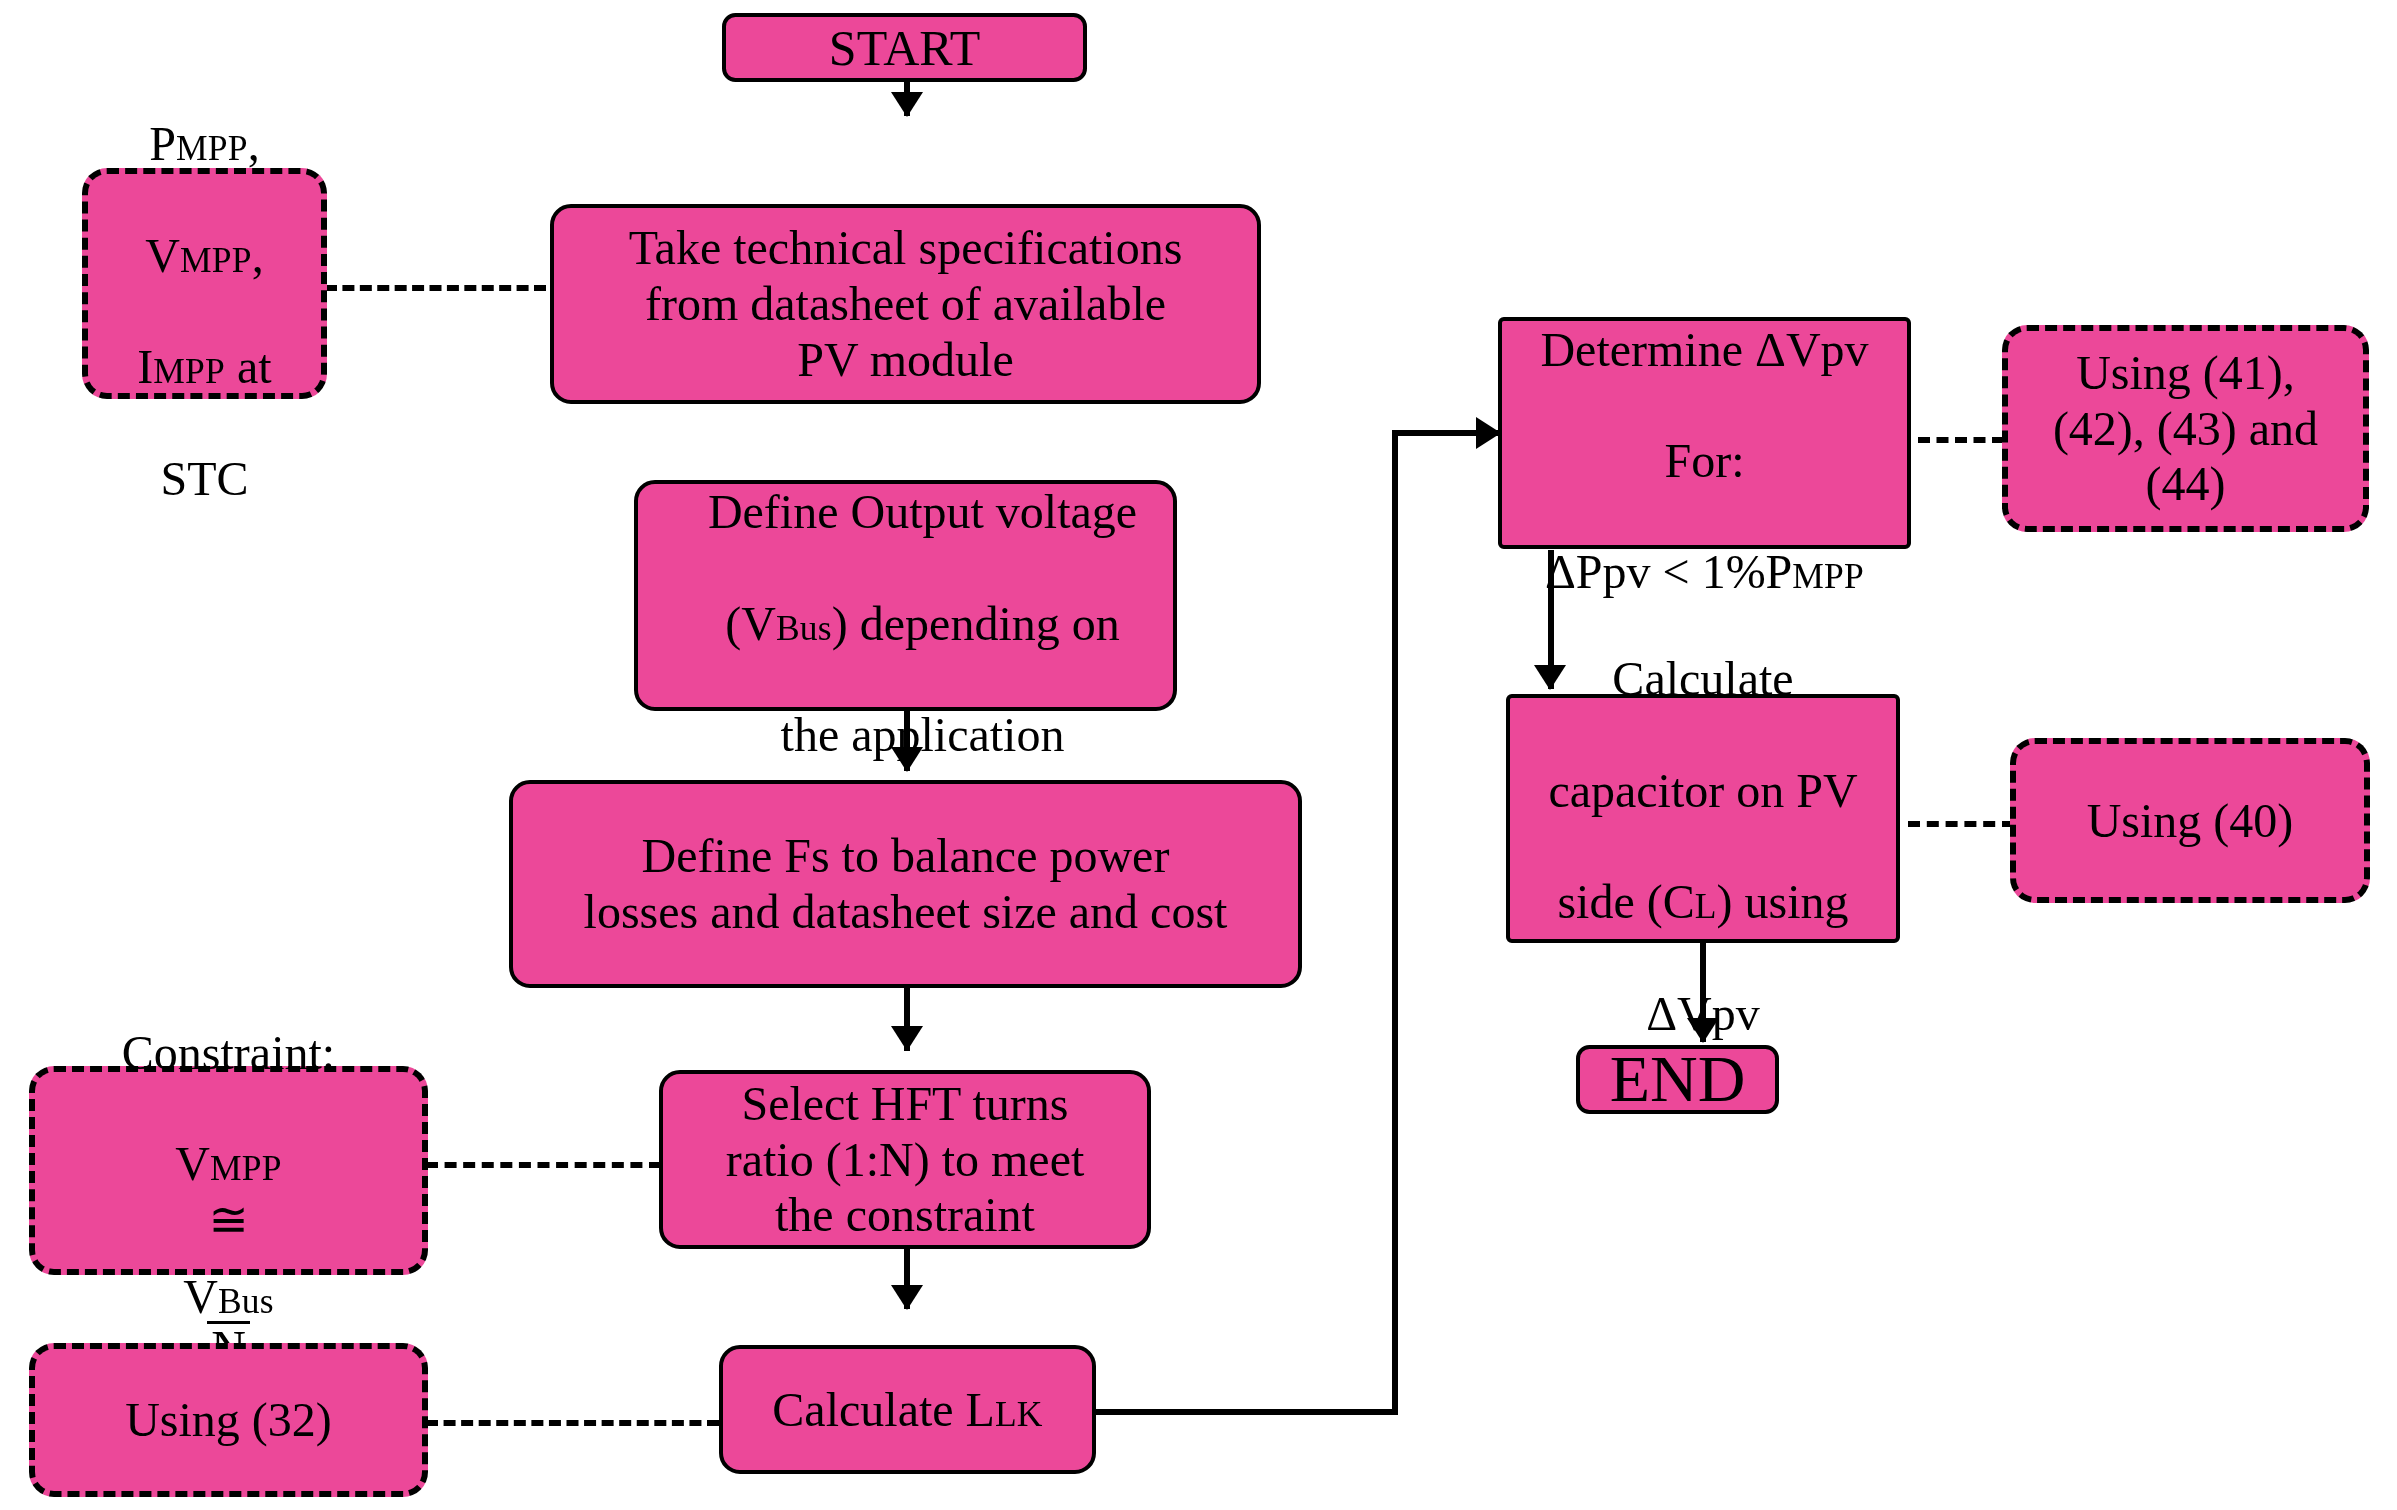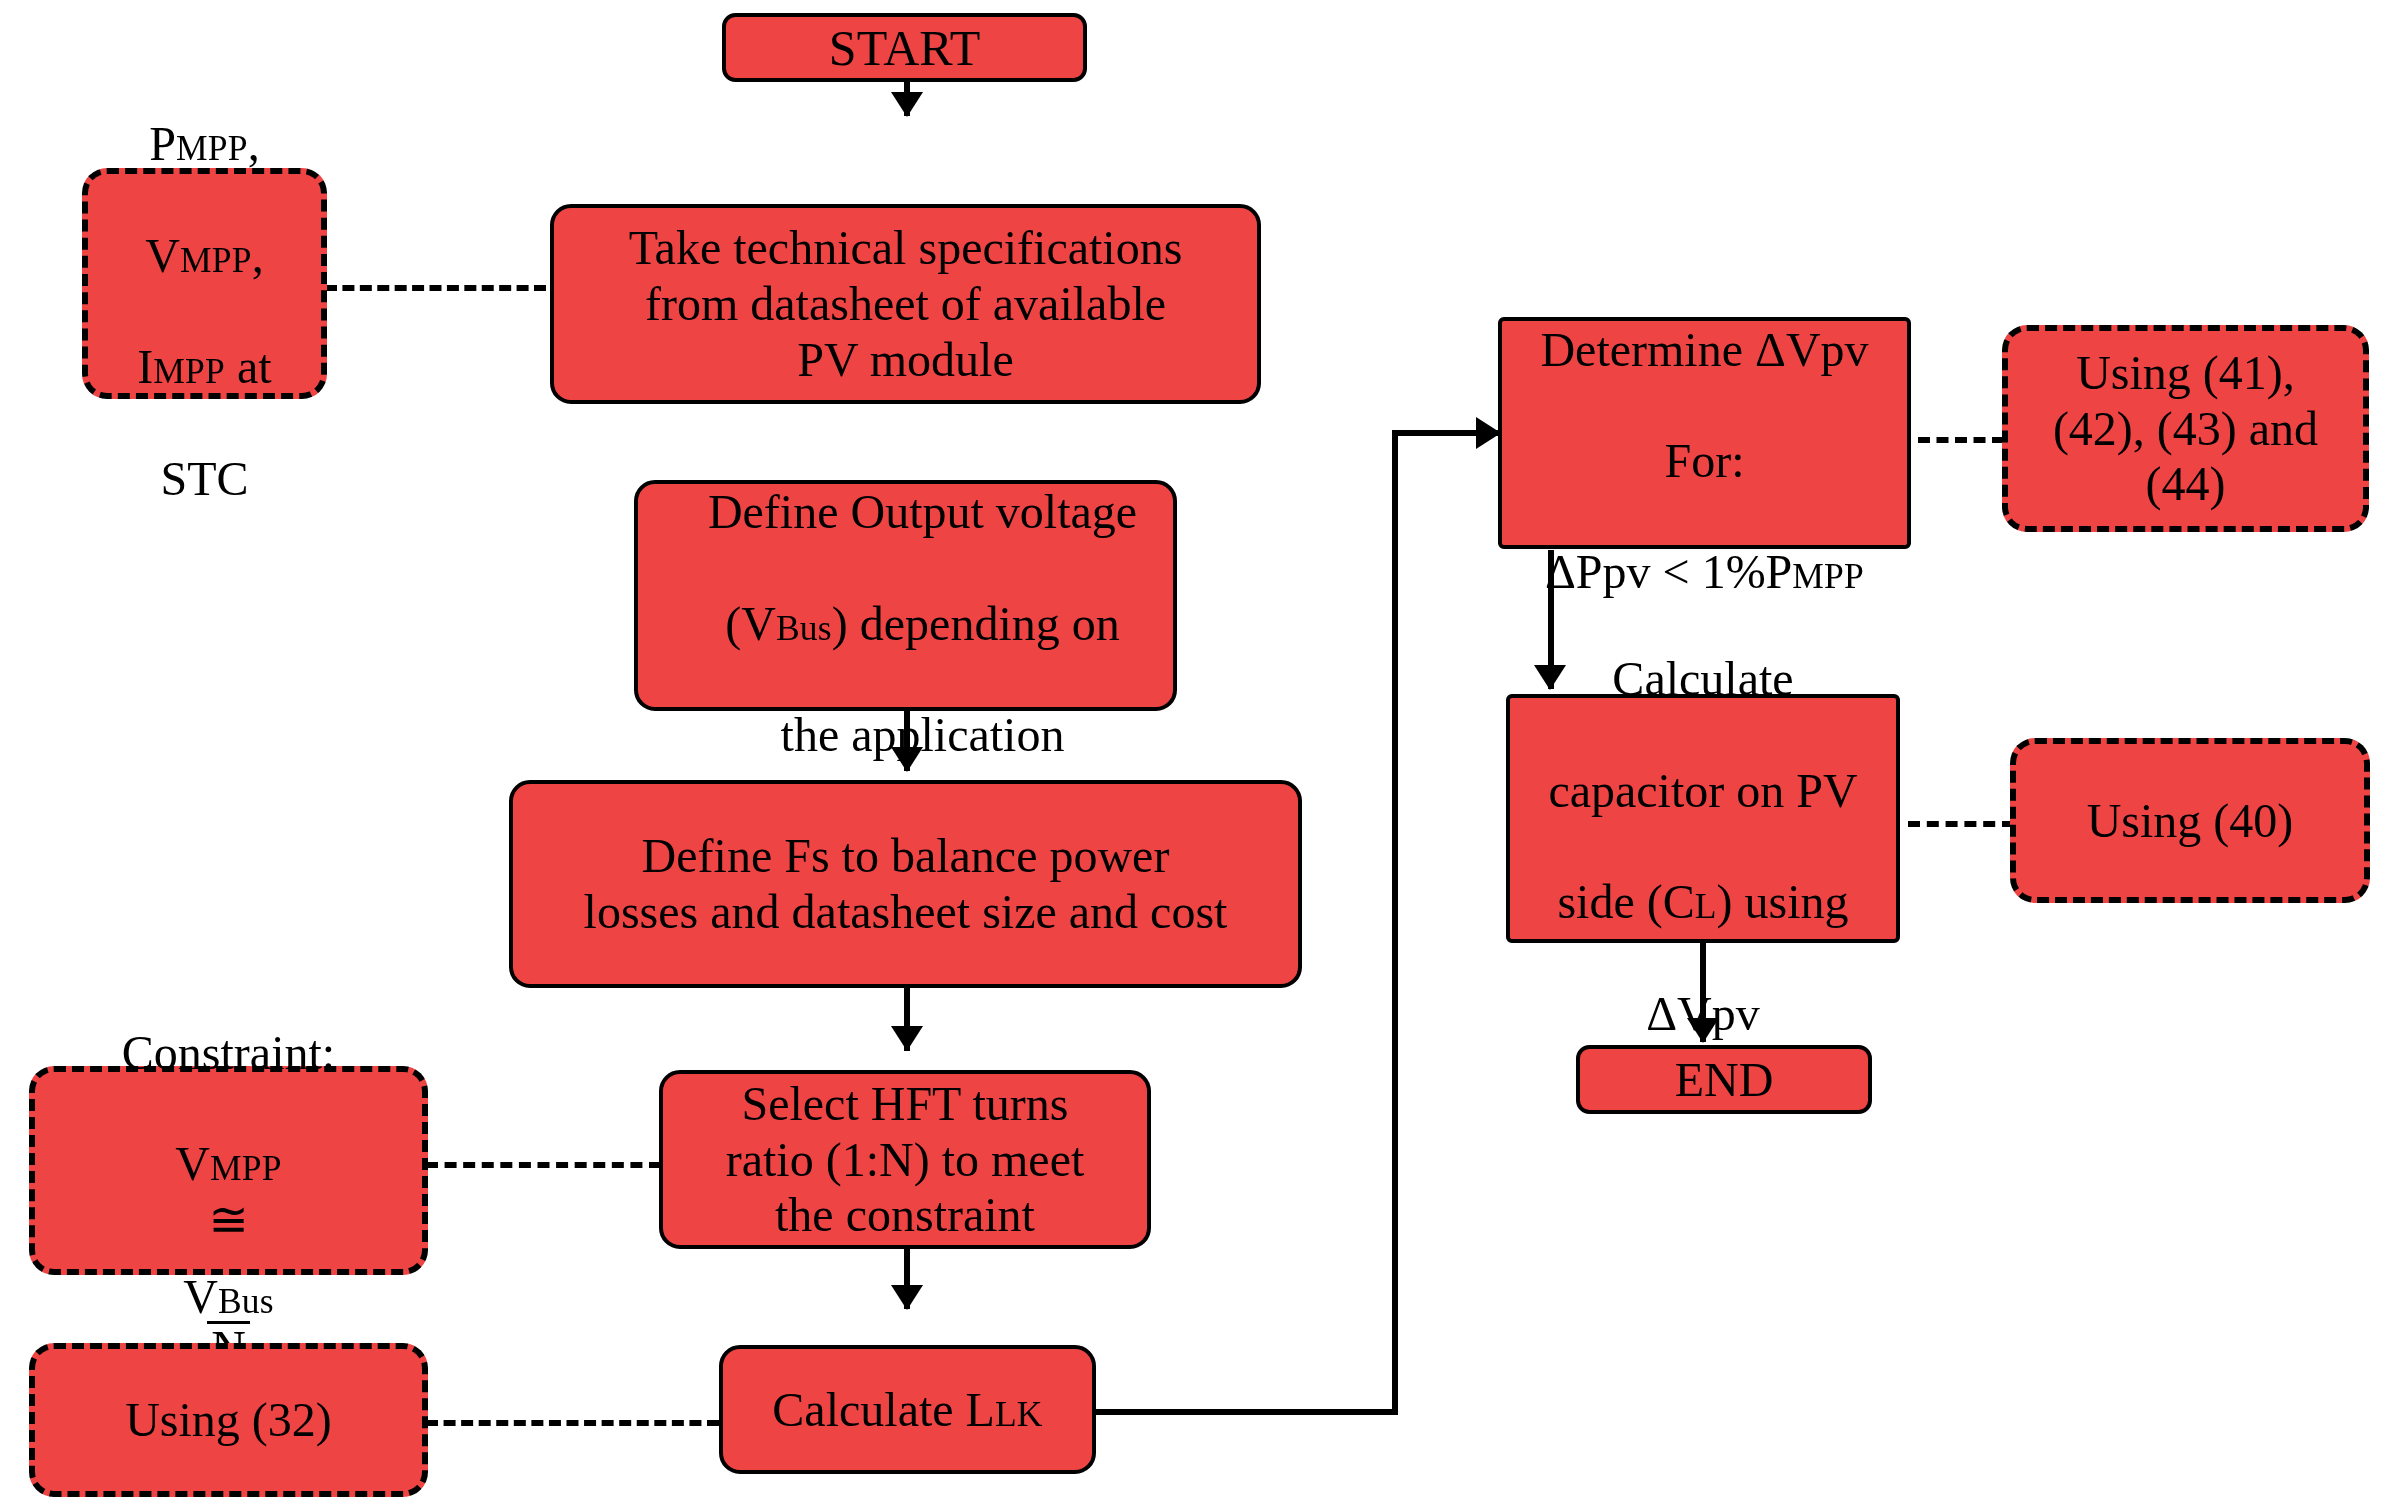--- a/index.html
+++ b/index.html
@@ -2,21 +2,21 @@
 <html><head>
 <meta charset="utf-8">
 <style>
   html,body{margin:0;padding:0;background:#ffffff;}
   body{width:2398px;height:1510px;position:relative;overflow:hidden;
        font-family:"Liberation Serif","DejaVu Serif",serif;color:#000;}
   #canvas{position:absolute;left:0;top:0;width:2398px;height:1510px;}
 
   
   .node{position:absolute;box-sizing:border-box;display:flex;align-items:center;
-        justify-content:center;text-align:center;background:#ef4444;z-index:3;}
+        justify-content:center;text-align:center;background:#ec4899;z-index:3;}
   .solid{border:4.8px solid #000;border-radius:21px;}
   .dashed{border:6.7px dashed #000;border-radius:25px;}
   .node .txt{line-height:1.16;padding:0 5.8px;white-space:pre-line;}
 
   
   sub.sc{font-size:0.74em;vertical-align:baseline;letter-spacing:0.2px;}
 
   
   .frac{display:inline-flex;flex-direction:column;align-items:center;
         vertical-align:-0.45em;line-height:1.0;}
@@ -114,21 +114,21 @@
 
   <div class="node solid" style="left:1506px;top:694px;width:394px;height:249px;border-radius:5.8px;font-size:48px;">
     <span class="txt">
       <span>Calculate</span><br>
       <span>capacitor on PV</span><br>
       <span>side (C</span><sub class="sc">L</sub><span>) using</span><br>
       <span>ΔVpv</span>
     </span>
   </div>
 
-  <div class="node solid" style="left:1576px;top:1045px;width:296px;height:69px;border-radius:13.4px;font-size:48px;">
+  <div class="node solid" style="left:1576px;top:1045px;width:203px;height:69px;border-radius:13.4px;font-size:66px;">
     <span class="txt">END</span>
   </div>
 
   <div class="node dashed" style="left:82px;top:168px;width:245px;height:231px;font-size:48px;">
     <span class="txt">
       <span>P</span><sub class="sc">MPP</sub><span>,</span><br>
       <span>V</span><sub class="sc">MPP</sub><span>,</span><br>
       <span>I</span><sub class="sc">MPP</sub><span> at</span><br>
       <span>STC</span>
     </span>

